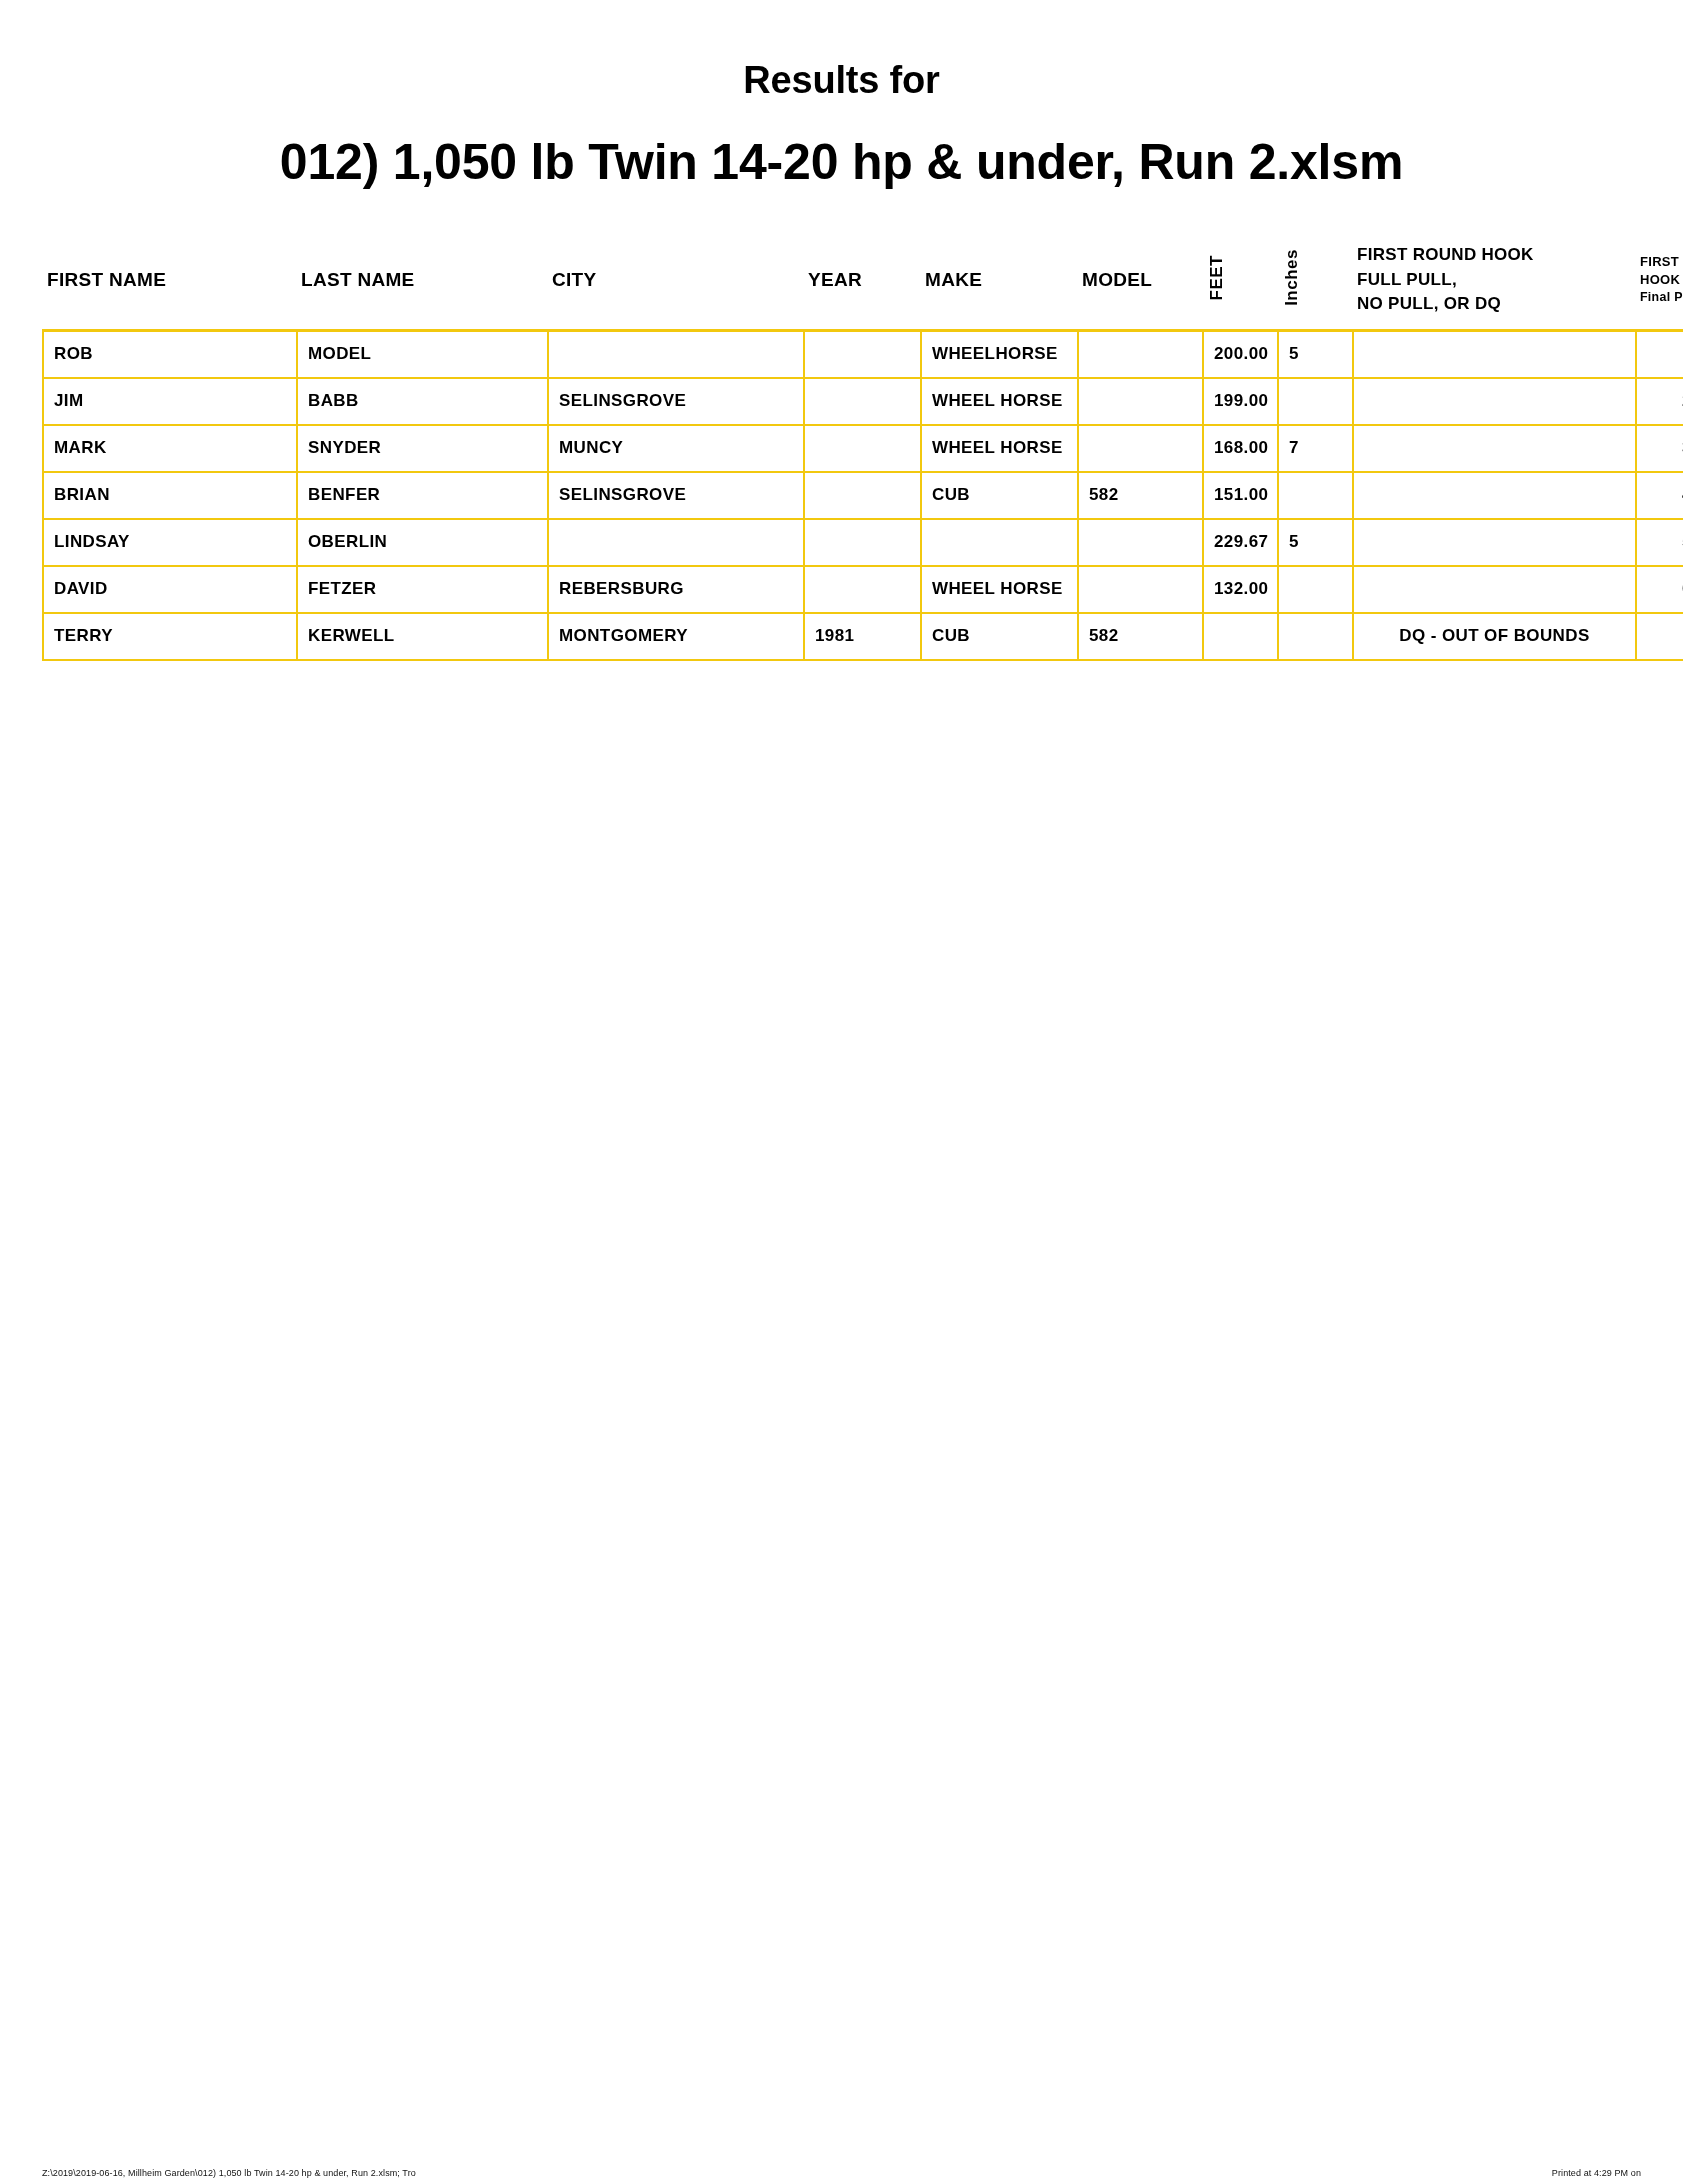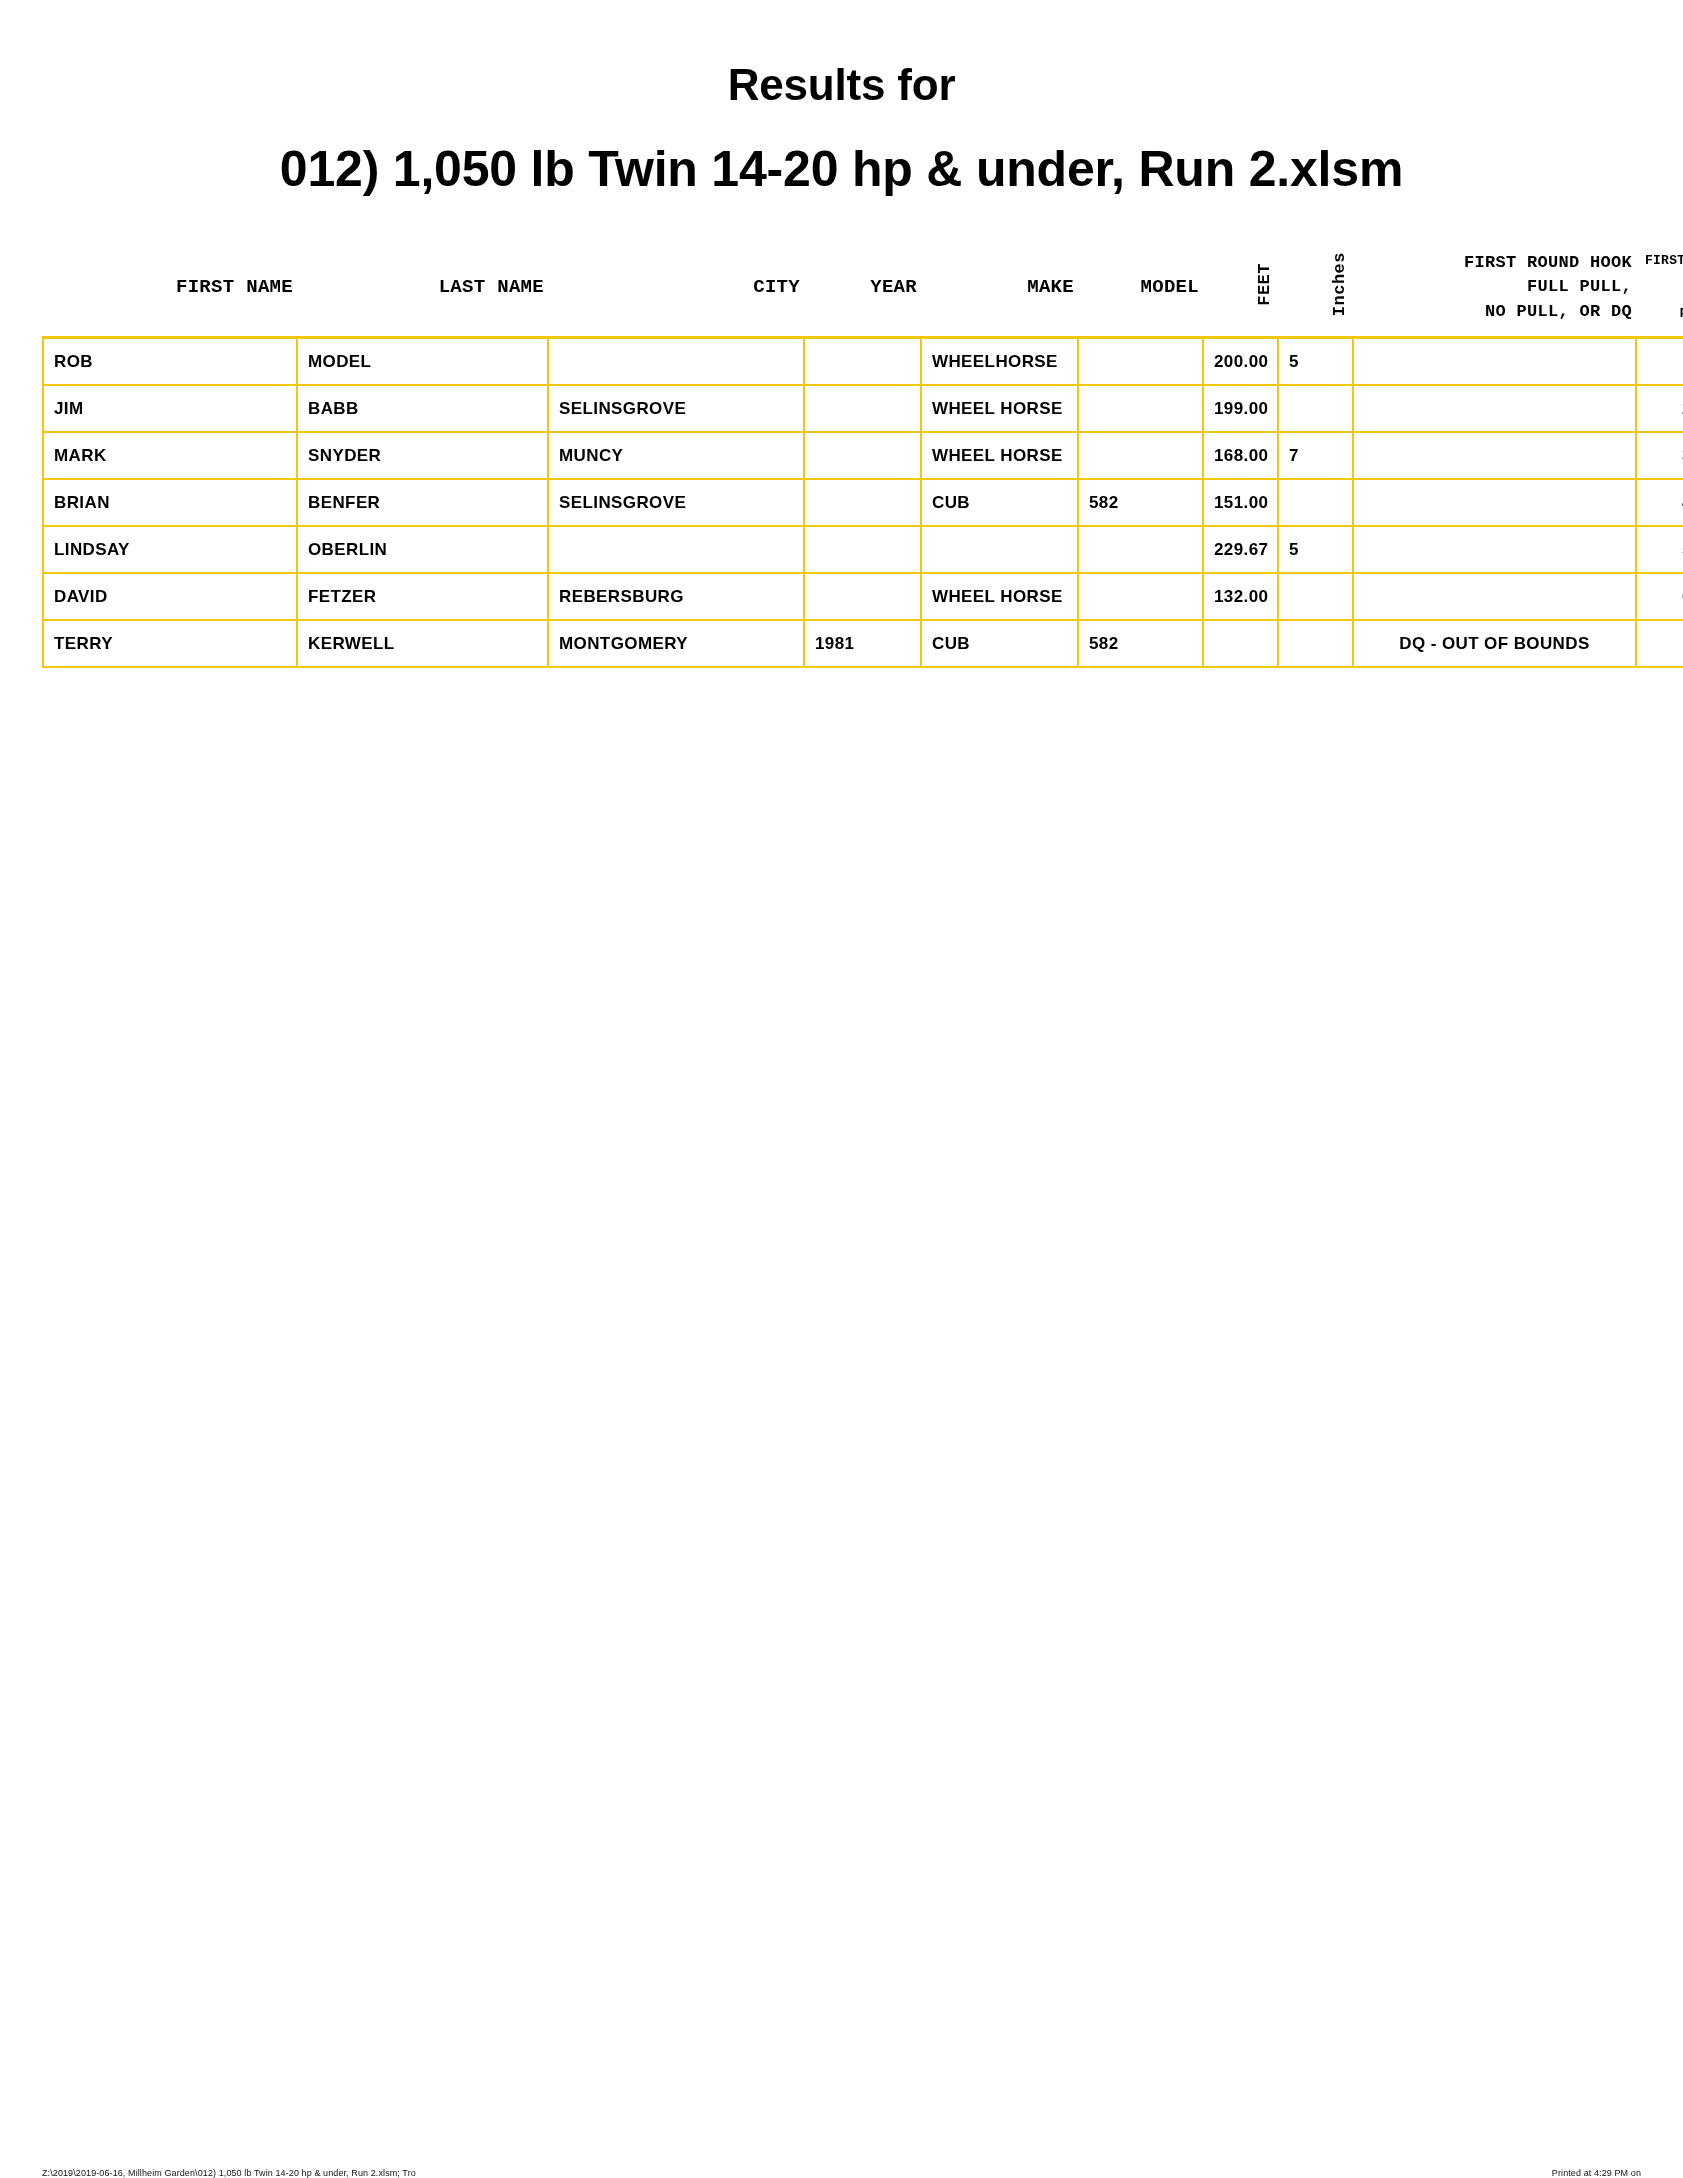--- a/index.html
+++ b/index.html
@@ -20,21 +20,21 @@
     width: 1683px;
     height: 2178px;
     box-sizing: border-box;
     padding: 0;
   }
   .title-block {
     text-align: center;
     margin-top: 57px;
   }
   .title-line1 {
-    font-size: 44px;
+    font-size: 38px;
     font-weight: bold;
     letter-spacing: -0.2px;
     line-height: 1.25;
   }
   .title-line2 {
     font-size: 50px;
     font-weight: bold;
     letter-spacing: -0.2px;
     line-height: 1.25;
     margin-top: 26px;
@@ -44,25 +44,24 @@
   }
   table.results {
     border-collapse: collapse;
     width: 1600px;
     table-layout: fixed;
   }
   table.results thead th {
     border: none;
     font-size: 19px;
     font-weight: bold;
-    text-align: right;
+    text-align: left;
     vertical-align: middle;
     padding: 6px 4px 12px 4px;
     letter-spacing: 0.3px;
-    font-family: Liberation Mono, monospace;
   }
   th.col-first { width: 246px; }
   th.col-last { width: 243px; }
   th.col-city { width: 248px; }
   th.col-year { width: 109px; }
   th.col-make { width: 149px; }
   th.col-model { width: 117px; }
   th.col-feet { width: 67px; }
   th.col-inches { width: 67px; }
   th.col-hook { width: 275px; }

